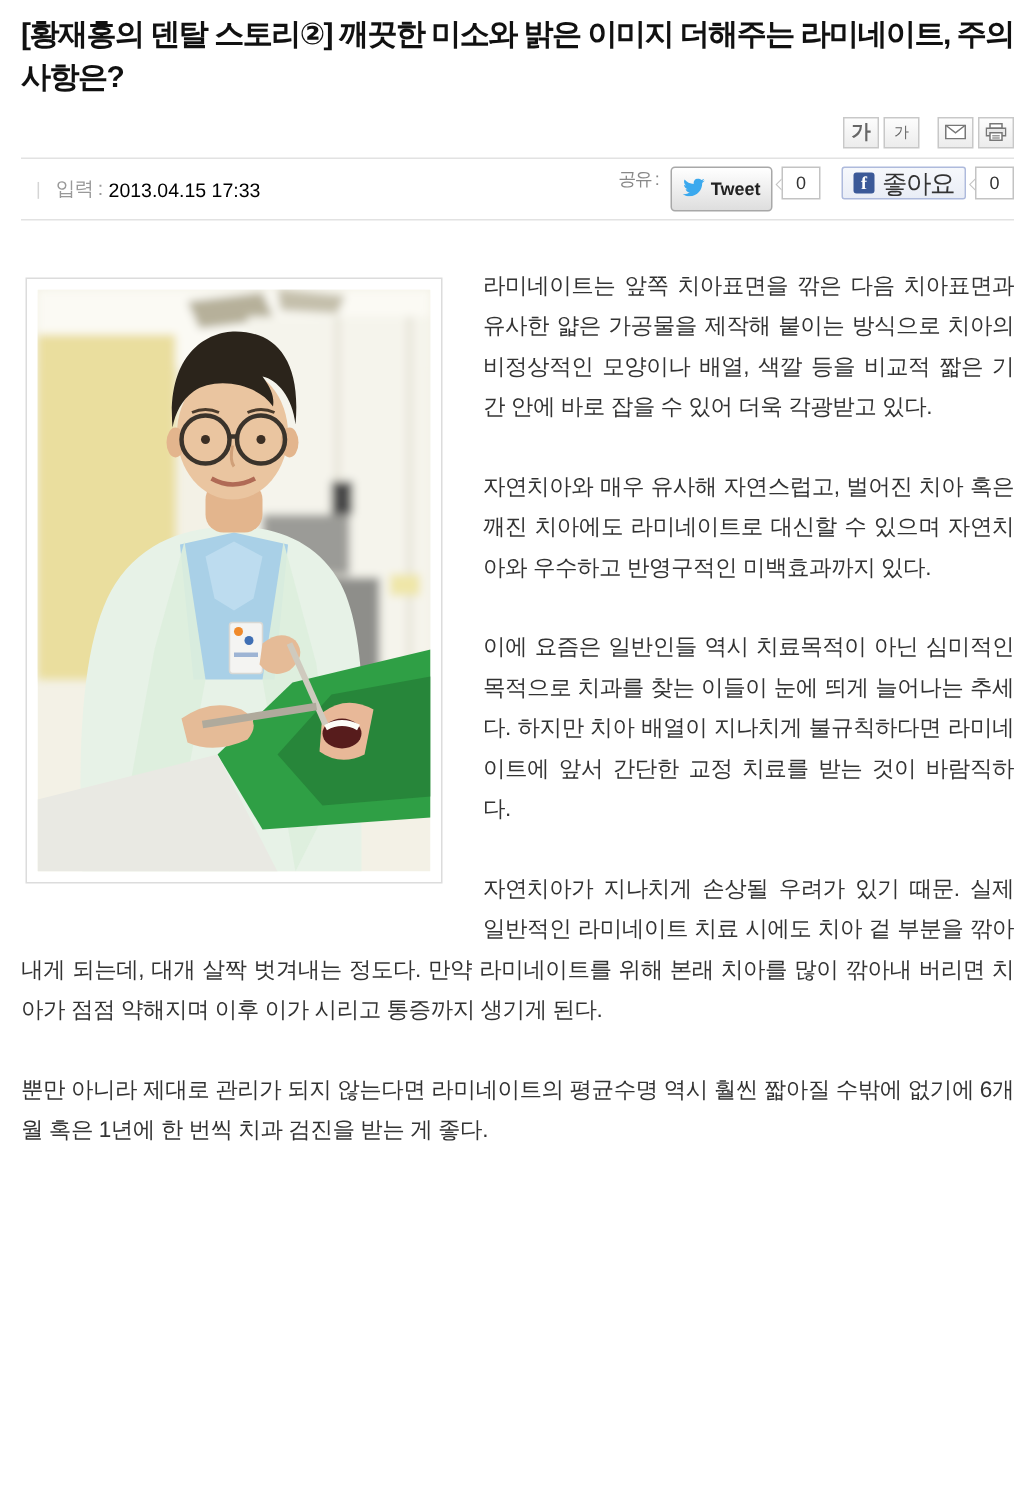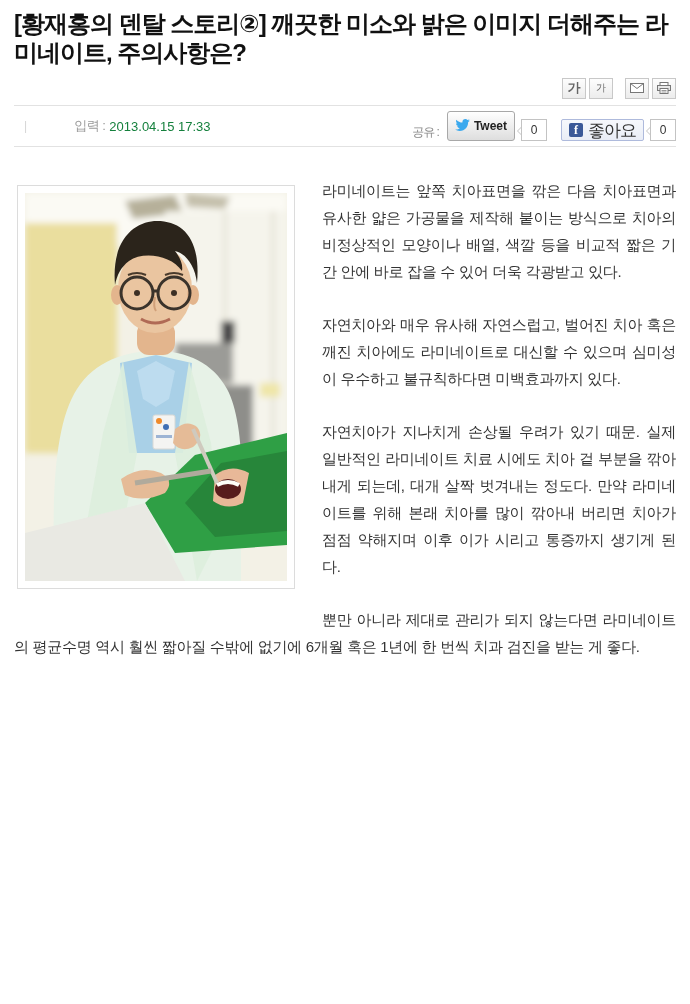--- a/index.html
+++ b/index.html
@@ -7,21 +7,21 @@
   body {
     width:690px; height:1004px; overflow:hidden;
     font-family:"Liberation Sans","DejaVu Sans",sans-serif;
     color:#333;
   }
   .page { padding:0 14px; }
 
   
   h1.title {
     padding-top:9px;
-    font-size:24px; line-height:29px; font-weight:bold;
+    font-size:20px; line-height:29px; font-weight:bold;
     color:#111; letter-spacing:-1px; word-break:break-all;
   }
 
   
   .tools-row {
     display:flex; justify-content:flex-end; align-items:center;
     gap:3px; margin-top:10px; height:22px;
   }
   .tool-btn {
     width:24px; height:21px;
@@ -36,24 +36,24 @@
 
   
   .divider { border:none; border-top:1px solid #e2e2e2; margin-top:6px; }
   .meta-row {
     display:flex; justify-content:space-between; align-items:center;
     height:40px;
   }
   .byline { display:flex; align-items:center; font-size:13px; }
   .byline .author { font-weight:bold; color:#444; letter-spacing:-0.5px; }
   .byline .sep { color:#d5d5d5; margin:0 10px; font-size:12px; }
-  .byline .input-label { color:#999; letter-spacing:-0.5px;margin-left:37px; }
-  .byline .date { color:#15803d; margin-left:4px; }
-
-  .share { display:flex; align-items:flex-end; font-size:12px;margin-left:45px; }
+  .byline .input-label { color:#999; letter-spacing:-0.5px; }
+  .byline .date { color:#000000; margin-left:4px; }
+
+  .share { display:flex; align-items:flex-start; font-size:12px;margin-left:45px; }
   .share .share-label { color:#888; letter-spacing:-1px; margin-right:8px; }
   .tweet-btn {
     display:flex; align-items:center; gap:4px;
     height:30px; padding:0 7px;
     border:1px solid #a8a8a8; border-radius:3px;
     background:linear-gradient(#ffffff,#dedede);
     cursor:pointer;
   }
   .tweet-btn .tweet-label { font-weight:bold; font-size:12px; color:#222; }
   .count-bubble {
@@ -221,18 +221,19 @@
         <path d="M150,236 Q162,226 172,234 Q180,244 168,254 Q156,260 148,250 Z" fill="#e5bb97"></path>
         <path d="M96,286 Q116,272 136,280 Q150,288 140,300 Q118,310 100,302 Z" fill="#e5bb97"></path>
         <line x1="168" y1="236" x2="192" y2="290" stroke="#cfcabe" stroke-width="4"></line>
         <line x1="110" y1="290" x2="186" y2="278" stroke="#b0aa9c" stroke-width="5"></line>
 
         <path d="M0,340 L120,310 L160,388 L0,388 Z" fill="#e9e9e3"></path>
       </svg>
     </div>
 
     <p>라미네이트는 앞쪽 치아표면을 깎은 다음 치아표면과 유사한 얇은 가공물을 제작해 붙이는 방식으로 치아의 비정상적인 모양이나 배열, 색깔 등을 비교적 짧은 기간 안에 바로 잡을 수 있어 더욱 각광받고 있다.</p>
-    <p>자연치아와 매우 유사해 자연스럽고, 벌어진 치아 혹은 깨진 치아에도 라미네이트로 대신할 수 있으며 심미성이 우수하고 불규칙하다면 미백효과까지 있다.</p>
+    <p>자연치아와 매우 유사해 자연스럽고, 벌어진 치아 혹은 깨진 치아에도 라미네이트로 대신할 수 있으며 자연치아와 우수하고 반영구적인 미백효과까지 있다.</p>
+    <p>이에 요즘은 일반인들 역시 치료목적이 아닌 심미적인 목적으로 치과를 찾는 이들이 눈에 띄게 늘어나는 추세다. 하지만 치아 배열이 지나치게 불규칙하다면 라미네이트에 앞서 간단한 교정 치료를 받는 것이 바람직하다.</p>
     <p>자연치아가 지나치게 손상될 우려가 있기 때문. 실제 일반적인 라미네이트 치료 시에도 치아 겉 부분을 깎아내게 되는데, 대개 살짝 벗겨내는 정도다. 만약 라미네이트를 위해 본래 치아를 많이 깎아내 버리면 치아가 점점 약해지며 이후 이가 시리고 통증까지 생기게 된다.</p>
     <p>뿐만 아니라 제대로 관리가 되지 않는다면 라미네이트의 평균수명 역시 훨씬 짧아질 수밖에 없기에 6개월 혹은 1년에 한 번씩 치과 검진을 받는 게 좋다.</p>
   </div>
 
 </div>
 
 </body></html>

